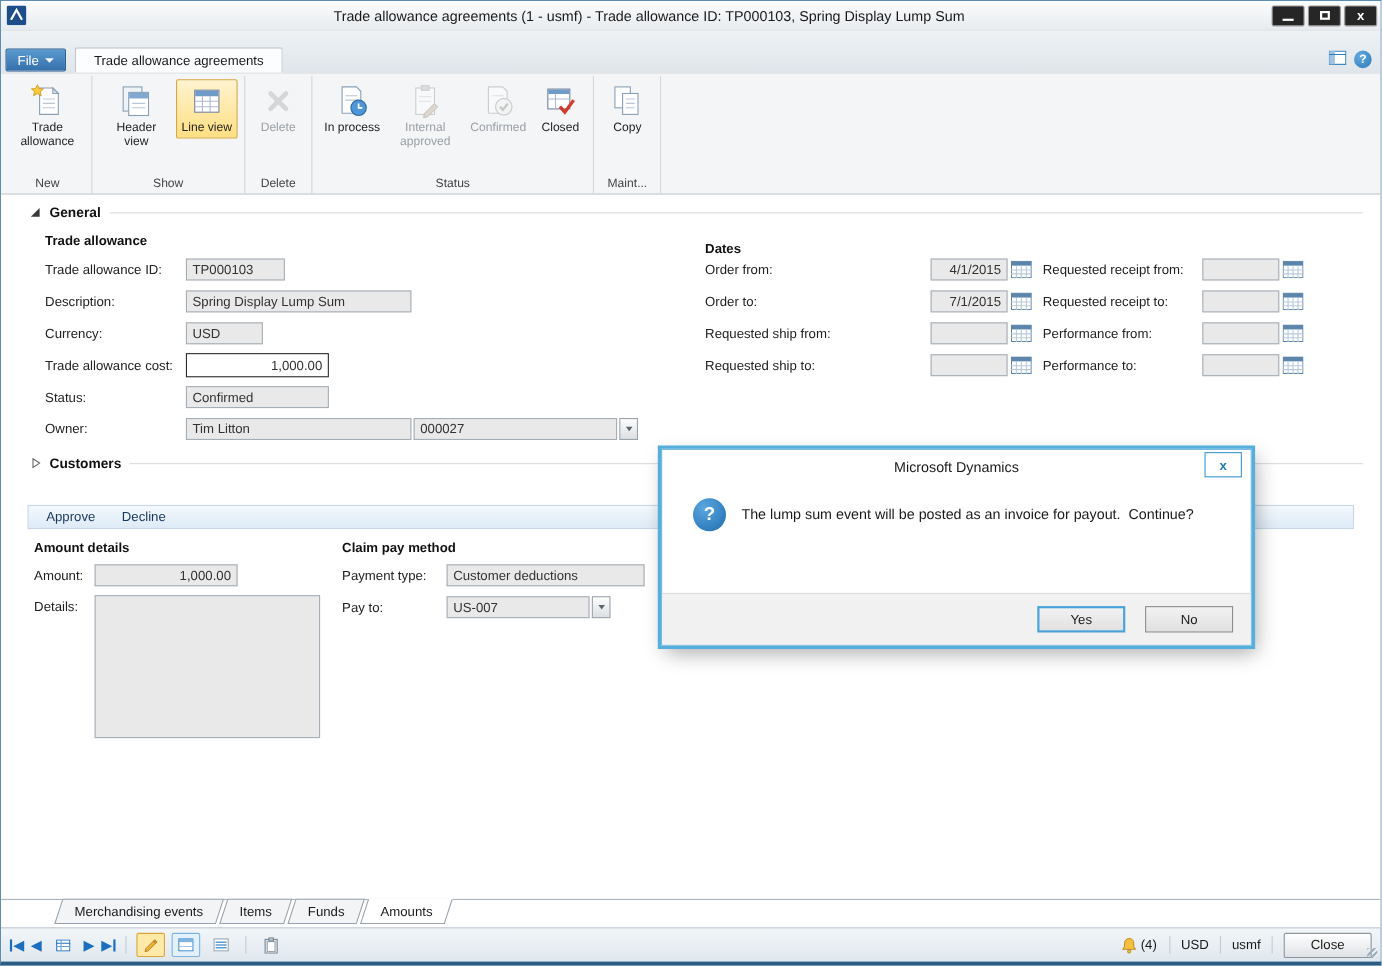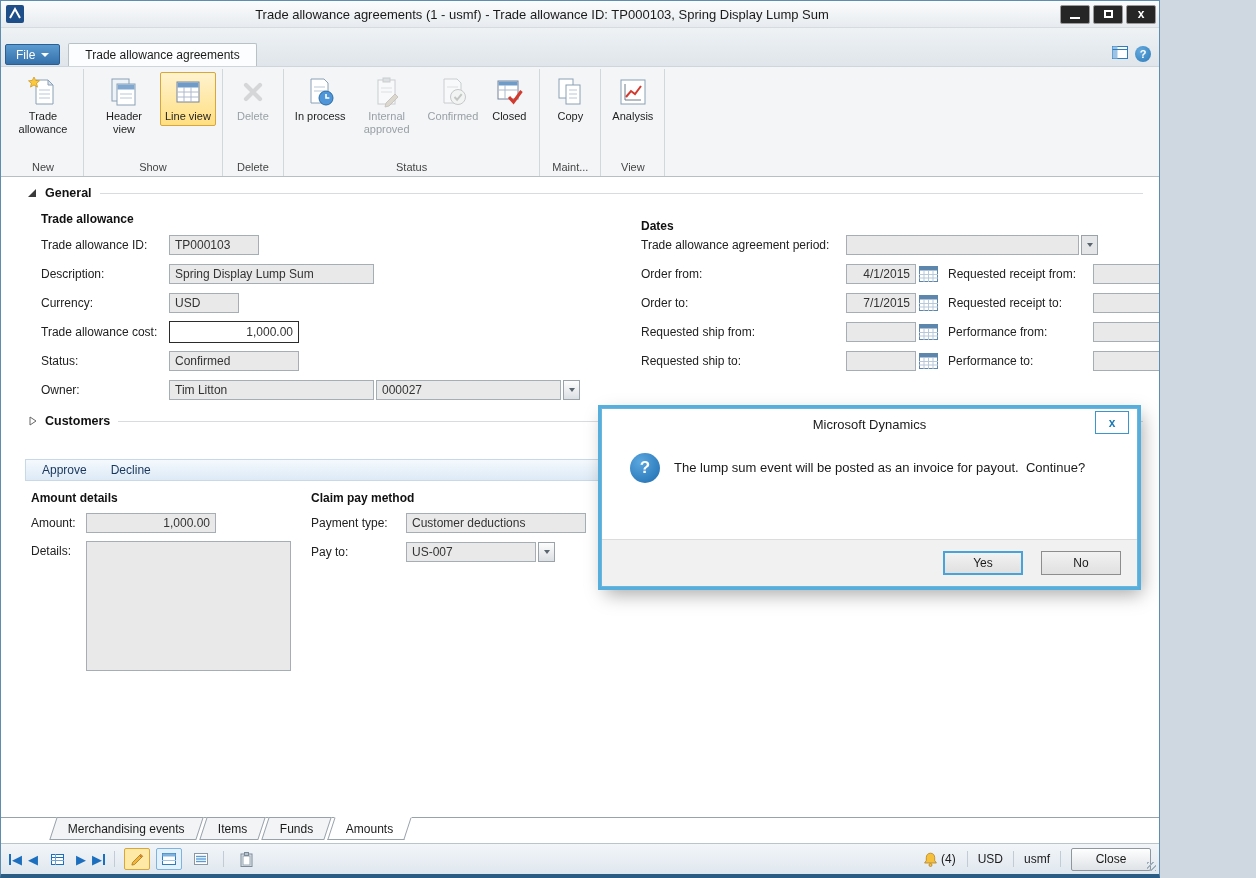--- a/index.html
+++ b/index.html
@@ -1,17 +1,17 @@
 <!DOCTYPE html>
 <html><head>
 <meta charset="utf-8">
 <style>
   * { box-sizing: border-box; margin:0; padding:0; }
   body { margin:0; background:#cfd8e0; font-family:"Liberation Sans",sans-serif; font-size:12px; color:#1a1a1a; }
-  .window { position:relative; width:1160px; height:878px; background:#fff; border:1px solid #5e8db0; border-bottom:4px solid #2b5d84; display:flex; flex-direction:column; overflow:hidden; }
+  .window { position:relative; width:1256px; height:878px; background:#fff; border:1px solid #5e8db0; border-bottom:4px solid #2b5d84; display:flex; flex-direction:column; overflow:hidden; }
 
   
   .titlebar { flex:0 0 27px; display:flex; align-items:center; background:linear-gradient(#fbfcfd,#e7ebef); padding:0 3px 0 5px; border-bottom:1px solid #d6dbdf; }
   .app-icon { width:18px; height:18px; flex:0 0 auto; }
   .title-text { flex:1; text-align:center; font-size:13px; white-space:nowrap; overflow:hidden; }
   .win-controls { display:flex; gap:3px; }
   .win-btn { width:30px; height:19px; background:#262626; border:1px solid #9a9a9a; border-radius:2px; color:#fff; display:flex; align-items:center; justify-content:center; cursor:default; }
   .min-glyph { width:10px; height:2px; background:#fff; margin-top:7px; }
   .max-glyph { width:9px; height:8px; border:2px solid #fff; }
   .close-glyph { font-size:12px; font-weight:bold; line-height:1; }
@@ -267,35 +267,20 @@
                 <line x1="15" y1="18" x2="23" y2="18" stroke="#b9c7d5"></line>
                 <line x1="15" y1="22" x2="23" y2="22" stroke="#b9c7d5"></line>
               </svg>
           </span>
           <span class="rlabel">Copy</span>
         </div>
       </div>
       <div class="rgroup-name">Maint...</div>
     </div>
 
-    <div class="rgroup">
-      <div class="rgroup-buttons">
-        <div class="rbtn">
-          <span class="ricon">
-            <svg viewBox="0 0 32 32">
-                <rect x="4" y="4" width="24" height="24" fill="#fff" stroke="#8aa0b4"></rect>
-                <path d="M8 8v16h16" stroke="#6e7b87" fill="none"></path>
-                <path d="M9 21l5-6 4 3 6-8" stroke="#d23a2e" stroke-width="2" fill="none"></path>
-              </svg>
-          </span>
-          <span class="rlabel">Analysis</span>
-        </div>
-      </div>
-      <div class="rgroup-name">View</div>
-    </div>
 
   </div>
 
   <div class="content">
 
     <div class="section-hd" style="top:9px">
       <svg width="10" height="10">
           <path d="M9 1v8H1z" fill="#3a3a3a"></path>
         </svg>
       <span class="stitle">General</span>
@@ -330,27 +315,20 @@
         <div class="flabel">Owner:</div>
         <div class="fbox w205" style="margin-right:2px">Tim Litton</div>
         <div class="fbox w185">000027</div>
         <div class="dropbtn">
             <span class="caret"></span>
           </div>
       </div>
     </div>
 
     <div class="col" style="left:640px; top:57px">
-      <div class="frow">
-        <div class="flabel dlab1">Trade allowance agreement period:</div>
-        <div class="fbox w233"></div>
-        <div class="dropbtn dim">
-            <span class="caret"></span>
-          </div>
-      </div>
       <div class="frow">
         <div class="flabel dlab1">Order from:</div>
         <div class="fbox dbox">4/1/2015</div>
         <span class="calbtn">
             <svg width="19" height="16" viewBox="0 0 19 16">
               <rect x=".5" y=".5" width="18" height="15" fill="#fff" stroke="#5d86ad"></rect>
               <rect x=".5" y=".5" width="18" height="4" fill="#5d86ad"></rect>
               <line x1="5" y1="5" x2="5" y2="16" stroke="#b7c9da"></line>
               <line x1="9.5" y1="5" x2="9.5" y2="16" stroke="#b7c9da"></line>
               <line x1="14" y1="5" x2="14" y2="16" stroke="#b7c9da"></line>

